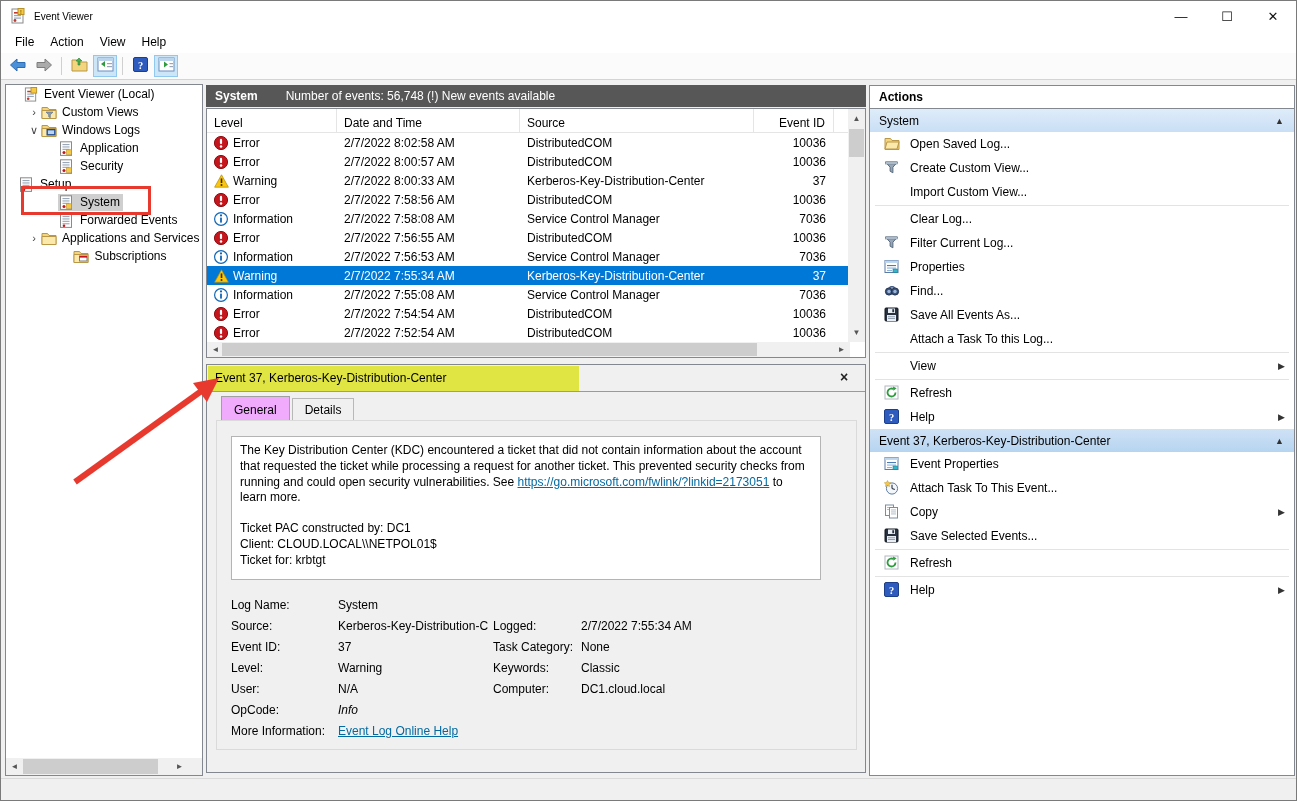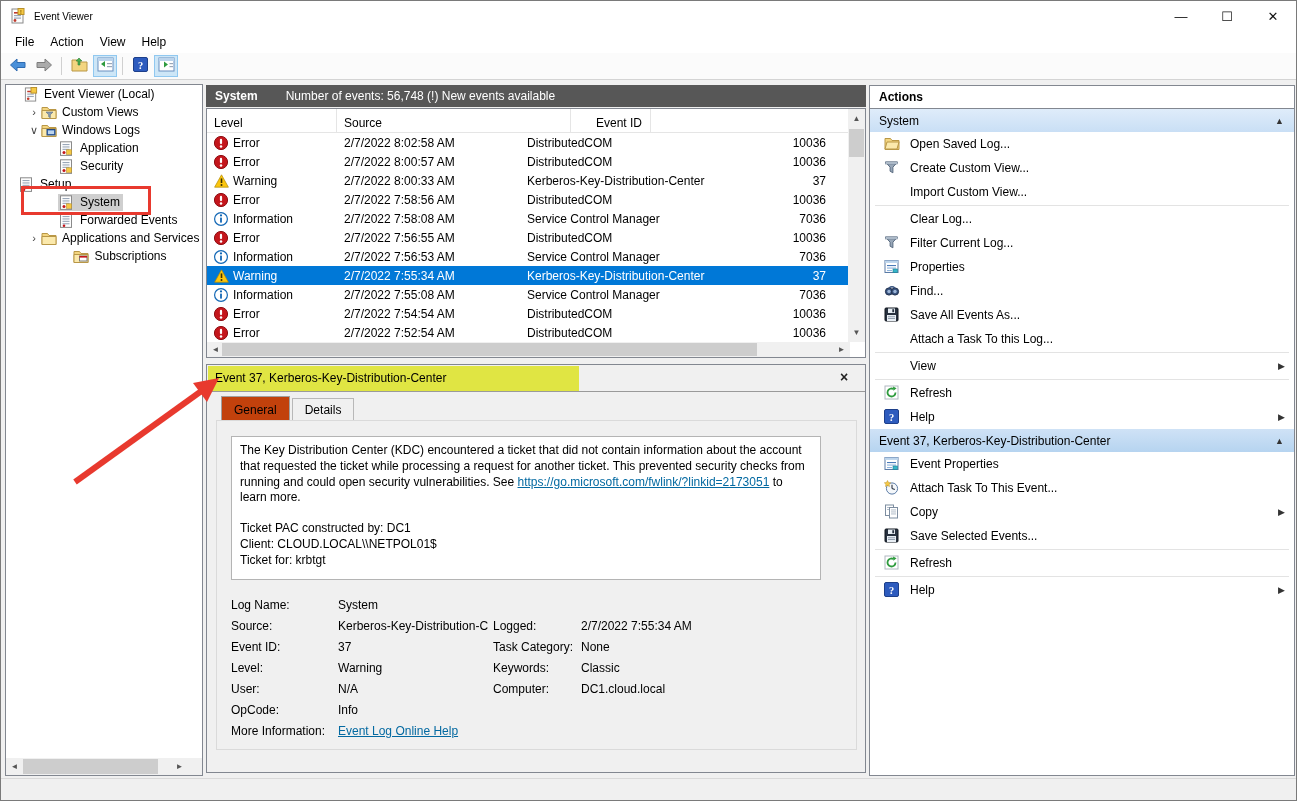--- a/index.html
+++ b/index.html
@@ -58,21 +58,21 @@
   .ev-hthumb { position:absolute; left:15px; top:1px; width:535px; height:13px; background:#cdcdcd; }
 
   
   .detail { position:absolute; left:205px; top:363px; width:660px; height:409px; background:#f0f0f0; border:1px solid #828790; }
   .detail-header { position:relative; height:27px; border-bottom:1px solid #9a9a9a; display:flex; align-items:center; }
   .hl-band { position:absolute; left:1px; top:1px; width:371px; height:25px; background:#dde32a; opacity:0.88; }
   .detail-title { position:relative; margin-left:8px; z-index:2; }
   .detail-close { position:absolute; right:12px; top:4px; width:18px; height:18px; text-align:center; font-size:14px; font-weight:bold; color:#222; z-index:2; }
   .tabs { position:absolute; left:14px; top:33px; display:flex; }
   .tab { padding:4px 12px 5px 12px; border:1px solid #b8b8b8; border-bottom:none; background:#f0f0f0; margin-right:2px; }
-  .tab.active { background:#c2410c; position:relative; top:-2px; padding-top:6px; border-color:#a0a0a0; }
+  .tab.active { background:#f0abfc; position:relative; top:-2px; padding-top:6px; border-color:#a0a0a0; }
   .tab-page { position:absolute; left:9px; top:55px; width:641px; height:330px; border:1px solid #dadada; background:#f0f0f0; }
   .desc-box { position:absolute; left:14px; top:15px; width:590px; height:144px; background:#fff; border:1px solid #b4b4b4; padding:6px 8px; overflow:hidden; line-height:1.32; }
   .desc-lines { margin-top:15px; }
   a.link { color:#0369a1; text-decoration:underline; }
   .fields { position:absolute; left:14px; top:177px; width:610px; height:150px; }
   .f-label { position:absolute; white-space:nowrap; }
   .f-value { position:absolute; white-space:nowrap; }
 
   
   .actions-panel { position:absolute; left:868px; top:84px; width:426px; height:691px; background:#fff; border:1px solid #828790; overflow:hidden; }
@@ -308,20 +308,21 @@
   </div>
 
   <div class="log-header">
     <span class="log-title">System</span>
     <span class="log-sub">Number of events: 56,748 (!) New events available</span>
   </div>
 
   <div class="events-table">
     <div class="thead" id="eventCols">
         <div class="th cell c0">Level</div>
+        <div class="th cell c1">Date and Time</div>
         <div class="th cell c2">Source</div>
         <div class="th cell c3" style="justify-content: flex-end;">Event ID</div>
       </div>
     <div class="tbody" id="eventRows">
         <div class="ev-row">
           <div class="cell level c0">
             <span class="lvl-icon"><svg width="14" height="14" viewBox="0 0 14 14">
                 <circle cx="7" cy="7" r="6.6" fill="#c4161c" stroke="#8e0f14"></circle>
                 <rect x="5.9" y="2.8" width="2.2" height="5.4" rx="1.1" fill="#fff"></rect>
                 <circle cx="7" cy="10.6" r="1.25" fill="#fff"></circle>
@@ -499,21 +500,21 @@
           <div class="f-value" style="top: 0px; left: 107px;">System</div>
           <div class="f-label" style="top: 21px; left: 0px;">Source:</div>
           <div class="f-value" style="top: 21px; left: 107px;">Kerberos-Key-Distribution-C</div>
           <div class="f-label" style="top: 42px; left: 0px;">Event ID:</div>
           <div class="f-value" style="top: 42px; left: 107px;">37</div>
           <div class="f-label" style="top: 63px; left: 0px;">Level:</div>
           <div class="f-value" style="top: 63px; left: 107px;">Warning</div>
           <div class="f-label" style="top: 84px; left: 0px;">User:</div>
           <div class="f-value" style="top: 84px; left: 107px;">N/A</div>
           <div class="f-label" style="top: 105px; left: 0px;">OpCode:</div>
-          <div class="f-value" style="top: 105px; left: 107px;">Info</div>
+          <div class="f-value" style="top: 105px; left: 107px; font-style: italic;">Info</div>
           <div class="f-label" style="top: 126px; left: 0px;">More Information:</div>
           <a class="f-value link" style="top: 126px; left: 107px;">Event Log Online Help</a>
           <div class="f-label" style="top: 21px; left: 262px;">Logged:</div>
           <div class="f-value" style="top: 21px; left: 350px;">2/7/2022 7:55:34 AM</div>
           <div class="f-label" style="top: 42px; left: 262px;">Task Category:</div>
           <div class="f-value" style="top: 42px; left: 350px;">None</div>
           <div class="f-label" style="top: 63px; left: 262px;">Keywords:</div>
           <div class="f-value" style="top: 63px; left: 350px;">Classic</div>
           <div class="f-label" style="top: 84px; left: 262px;">Computer:</div>
           <div class="f-value" style="top: 84px; left: 350px; text-align: center;">DC1.cloud.local</div>

